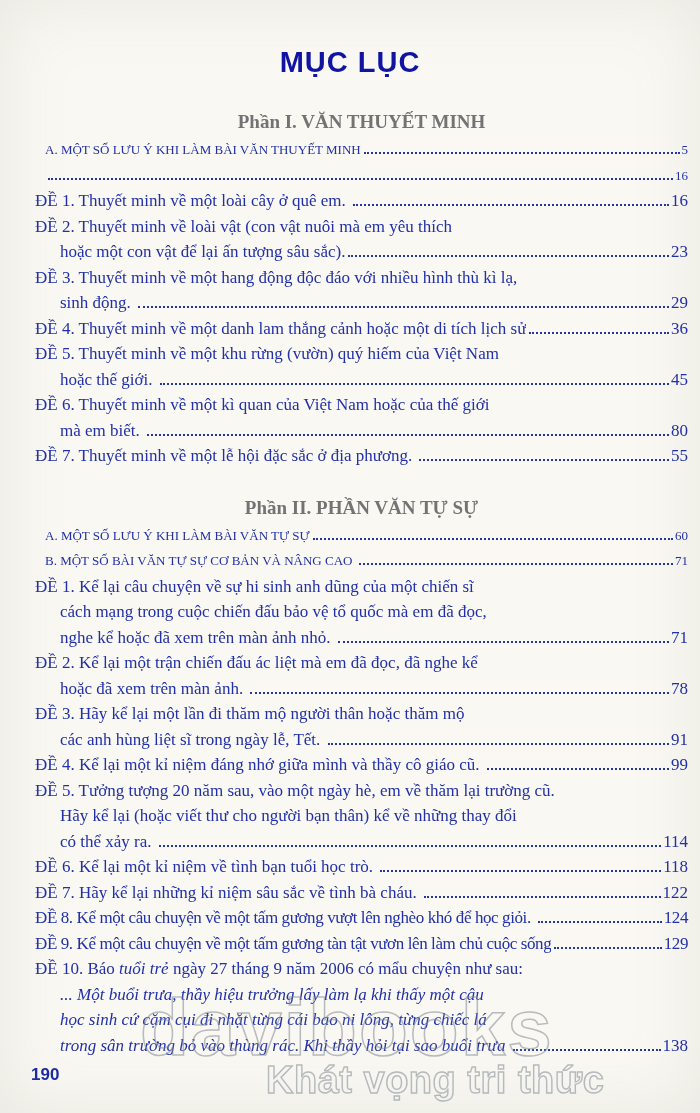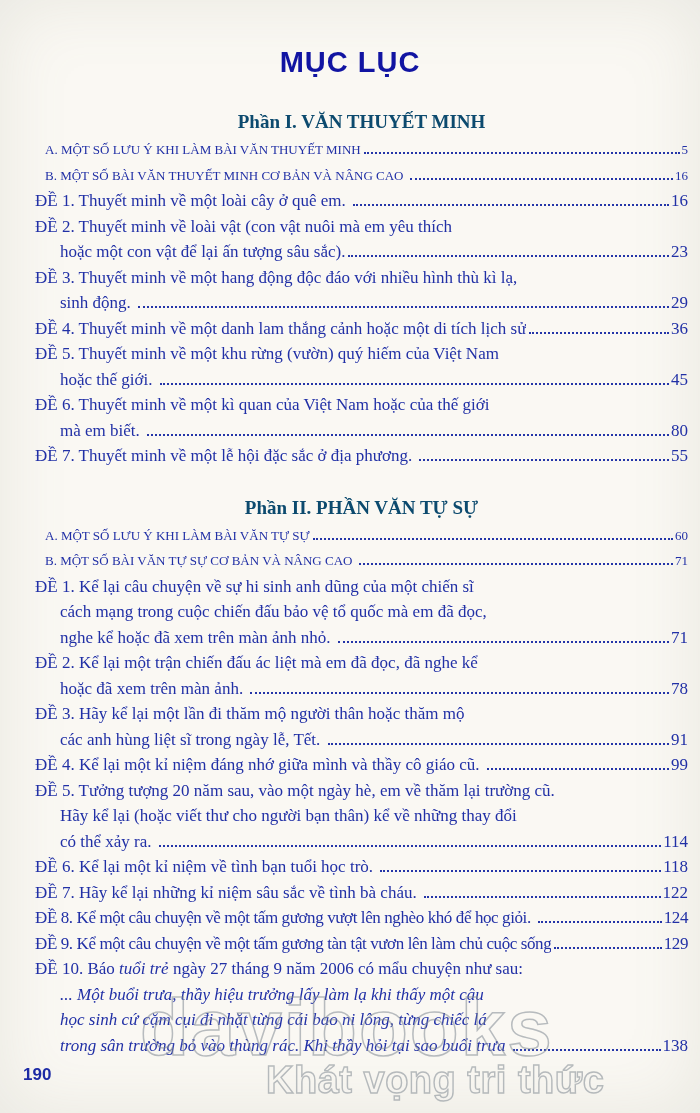--- a/index.html
+++ b/index.html
@@ -28,37 +28,37 @@
     margin: 28px 12px 0 35px; 
     color: #2130a6;
   }
   .toc-section { margin-top: 0; }
   .toc-section + .toc-section { margin-top: 25px; }
   .section-heading {
     text-align: center;
     font-weight: bold;
     font-size: 19px; line-height: 27px;
     margin-bottom: 2px;
-    color: #0c4a6e;
+    color: #737373;
   }
   .entry { font-size: 17px; line-height: 25.5px; }
   .entry.letter { padding-left: 10px; font-size: 13px; }
   .entry.tight { letter-spacing: -0.4px; }
   .entry .line { display: flex; align-items: baseline; }
   .entry .line.cont { padding-left: 25px; }
   .entry .txt { white-space: pre; flex: 0 1 auto; min-width: 0; overflow: hidden; }
   .entry .it { font-style: italic; }
   .leader {
     flex: 1 1 8px; min-width: 0;
     border-bottom: 2px dotted #2435a8;
     margin: 0 2px 4px 3px;
   }
   .pg { flex: 0 0 auto; white-space: nowrap; }
   .footer-page-number {
-    position: absolute; left: 23px; bottom: 28px;
+    position: absolute; left: 31px; bottom: 28px;
     font-family: "Liberation Sans", "DejaVu Sans", sans-serif;
     font-weight: bold; font-size: 17px;
     color: #1c2aa5;
   }
   .watermark-brand {
     position: absolute; left: 140px; top: 988px;
     font-family: "Liberation Sans", "DejaVu Sans", sans-serif;
     font-weight: bold; font-size: 80px; line-height: 80px;
     letter-spacing: 2px;
     color: rgba(255, 255, 255, 0.06);
@@ -89,21 +89,20 @@
         <div class="section-heading">Phần I. VĂN THUYẾT MINH</div>
         <div class="entry letter">
           <div class="line">
             <span class="txt"><span>A. MỘT SỐ LƯU Ý KHI LÀM BÀI VĂN THUYẾT MINH</span></span>
             <span class="leader"></span>
             <span class="pg">5</span>
           </div>
         </div>
         <div class="entry letter">
           <div class="line">
-            <span class="txt"><span>B. MỘT SỐ BÀI VĂN THUYẾT MINH CƠ BẢN VÀ NÂNG CAO </span></span>
             <span class="leader"></span>
             <span class="pg">16</span>
           </div>
         </div>
         <div class="entry de">
           <div class="line">
             <span class="txt"><span>ĐỀ 1. Thuyết minh về một loài cây ở quê em. </span></span>
             <span class="leader"></span>
             <span class="pg">16</span>
           </div>

